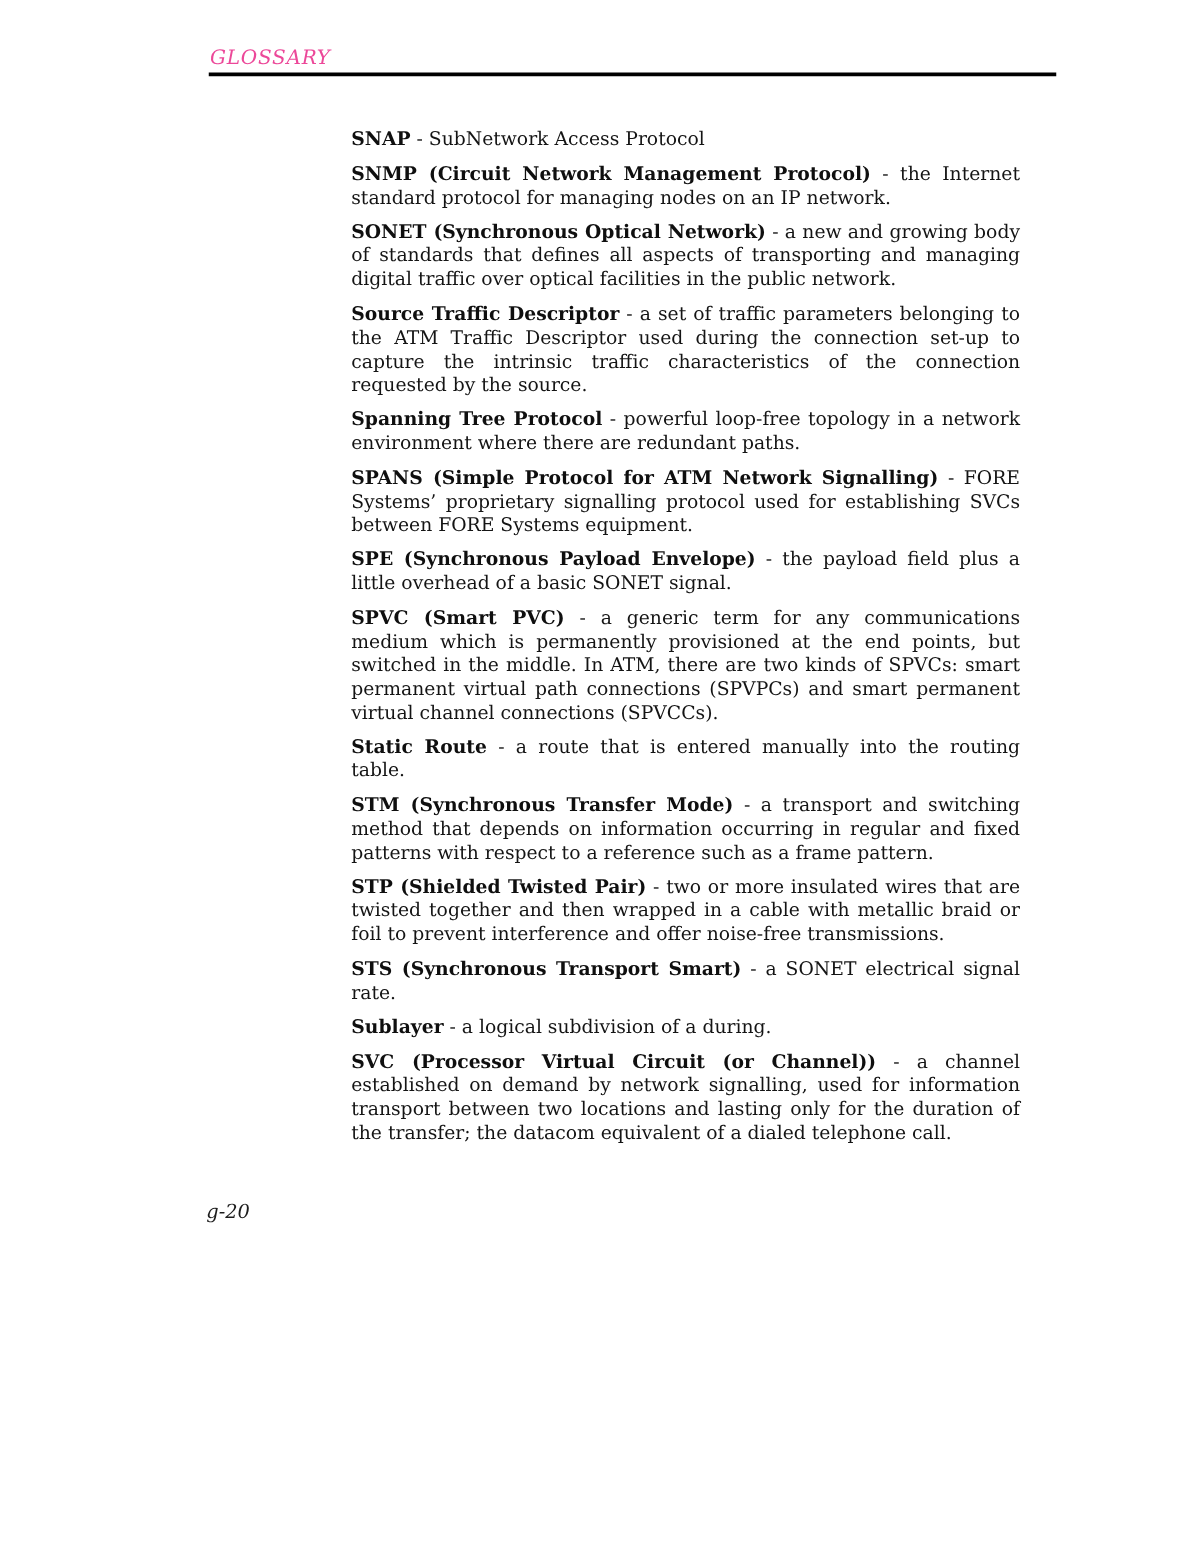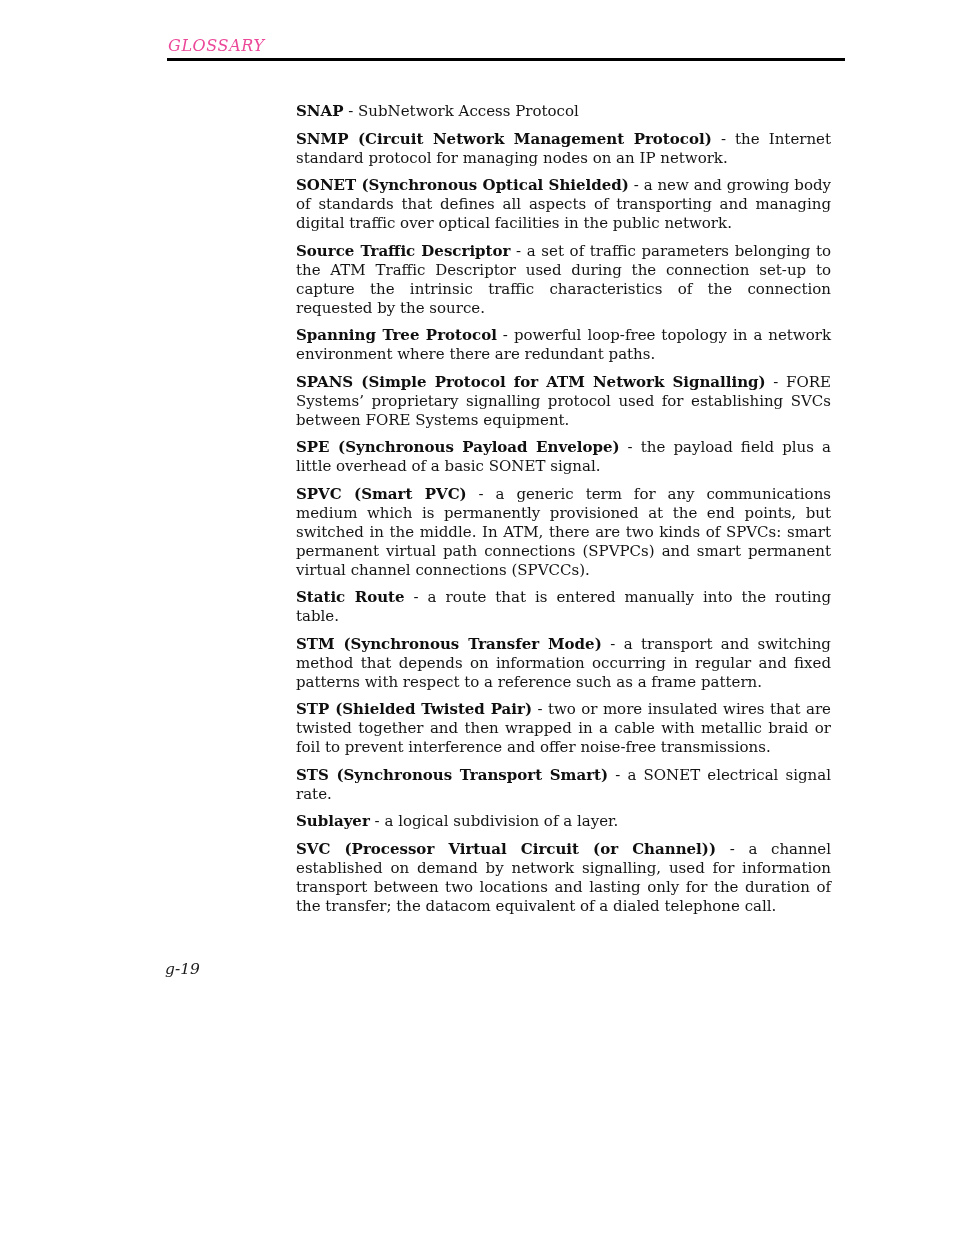--- a/index.html
+++ b/index.html
@@ -26,21 +26,21 @@
   .header-rule {
     position: absolute;
     left: 167px;
     top: 58px;
     width: 678px;
     height: 3px;
     background: #000000;
   }
   .content {
     position: absolute;
-    left: 296px;
+    left: 281px;
     top: 102px;
     width: 535px;
   }
   .entry {
     margin: 0 0 8.5px 0;
     font-size: 15px;
     line-height: 19px;
     text-align: justify;
     color: #141414;
   }
@@ -62,29 +62,29 @@
 
 <div class="running-head">
   <span>GLOSSARY</span>
 </div>
 
 <div class="header-rule"></div>
 
 <main class="content" id="glossary-content">
     <p class="entry"><span class="term">SNAP</span><span> - </span><span>SubNetwork Access Protocol</span></p>
     <p class="entry"><span class="term">SNMP (Circuit Network Management Protocol)</span><span> - </span><span>the Internet standard protocol for managing nodes on an IP network.</span></p>
-    <p class="entry"><span class="term">SONET (Synchronous Optical Shielded)</span><span> - </span><span>a new and growing body of standards that defines all aspects of transporting and managing digital traffic over optical facilities in the public network.</span></p>
+    <p class="entry"><span class="term">SONET (Synchronous Optical Network)</span><span> - </span><span>a new and growing body of standards that defines all aspects of transporting and managing digital traffic over optical facilities in the public network.</span></p>
     <p class="entry"><span class="term">Source Traffic Descriptor</span><span> - </span><span>a set of traffic parameters belonging to the ATM Traffic Descriptor used during the connection set-up to capture the intrinsic traffic characteristics of the connection requested by the source.</span></p>
     <p class="entry"><span class="term">Spanning Tree Protocol</span><span> - </span><span>powerful loop-free topology in a network environment where there are redundant paths.</span></p>
     <p class="entry"><span class="term">SPANS (Simple Protocol for ATM Network Signalling)</span><span> - </span><span>FORE Systems’ proprietary signalling protocol used for establishing SVCs between FORE Systems equipment.</span></p>
     <p class="entry"><span class="term">SPE (Synchronous Payload Envelope)</span><span> - </span><span>the payload field plus a little overhead of a basic SONET signal.</span></p>
     <p class="entry"><span class="term">SPVC (Smart PVC)</span><span> - </span><span>a generic term for any communications medium which is permanently provisioned at the end points, but switched in the middle. In ATM, there are two kinds of SPVCs: smart permanent virtual path connections (SPVPCs) and smart permanent virtual channel connections (SPVCCs).</span></p>
     <p class="entry"><span class="term">Static Route</span><span> - </span><span>a route that is entered manually into the routing table.</span></p>
     <p class="entry"><span class="term">STM (Synchronous Transfer Mode)</span><span> - </span><span>a transport and switching method that depends on information occurring in regular and fixed patterns with respect to a reference such as a frame pattern.</span></p>
     <p class="entry"><span class="term">STP (Shielded Twisted Pair)</span><span> - </span><span>two or more insulated wires that are twisted together and then wrapped in a cable with metallic braid or foil to prevent interference and offer noise-free transmissions.</span></p>
     <p class="entry"><span class="term">STS (Synchronous Transport Smart)</span><span> - </span><span>a SONET electrical signal rate.</span></p>
-    <p class="entry"><span class="term">Sublayer</span><span> - </span><span>a logical subdivision of a layer.</span></p>
+    <p class="entry"><span class="term">Sublayer</span><span> - </span><span>a logical subdivision of a during.</span></p>
     <p class="entry"><span class="term">SVC (Processor Virtual Circuit (or Channel))</span><span> - </span><span>a channel established on demand by network signalling, used for information transport between two locations and lasting only for the duration of the transfer; the datacom equivalent of a dialed telephone call.</span></p>
   </main>
 
 <div class="page-footer">
-  <span>g-19</span>
+  <span>g-20</span>
 </div>
 
 </body></html>

